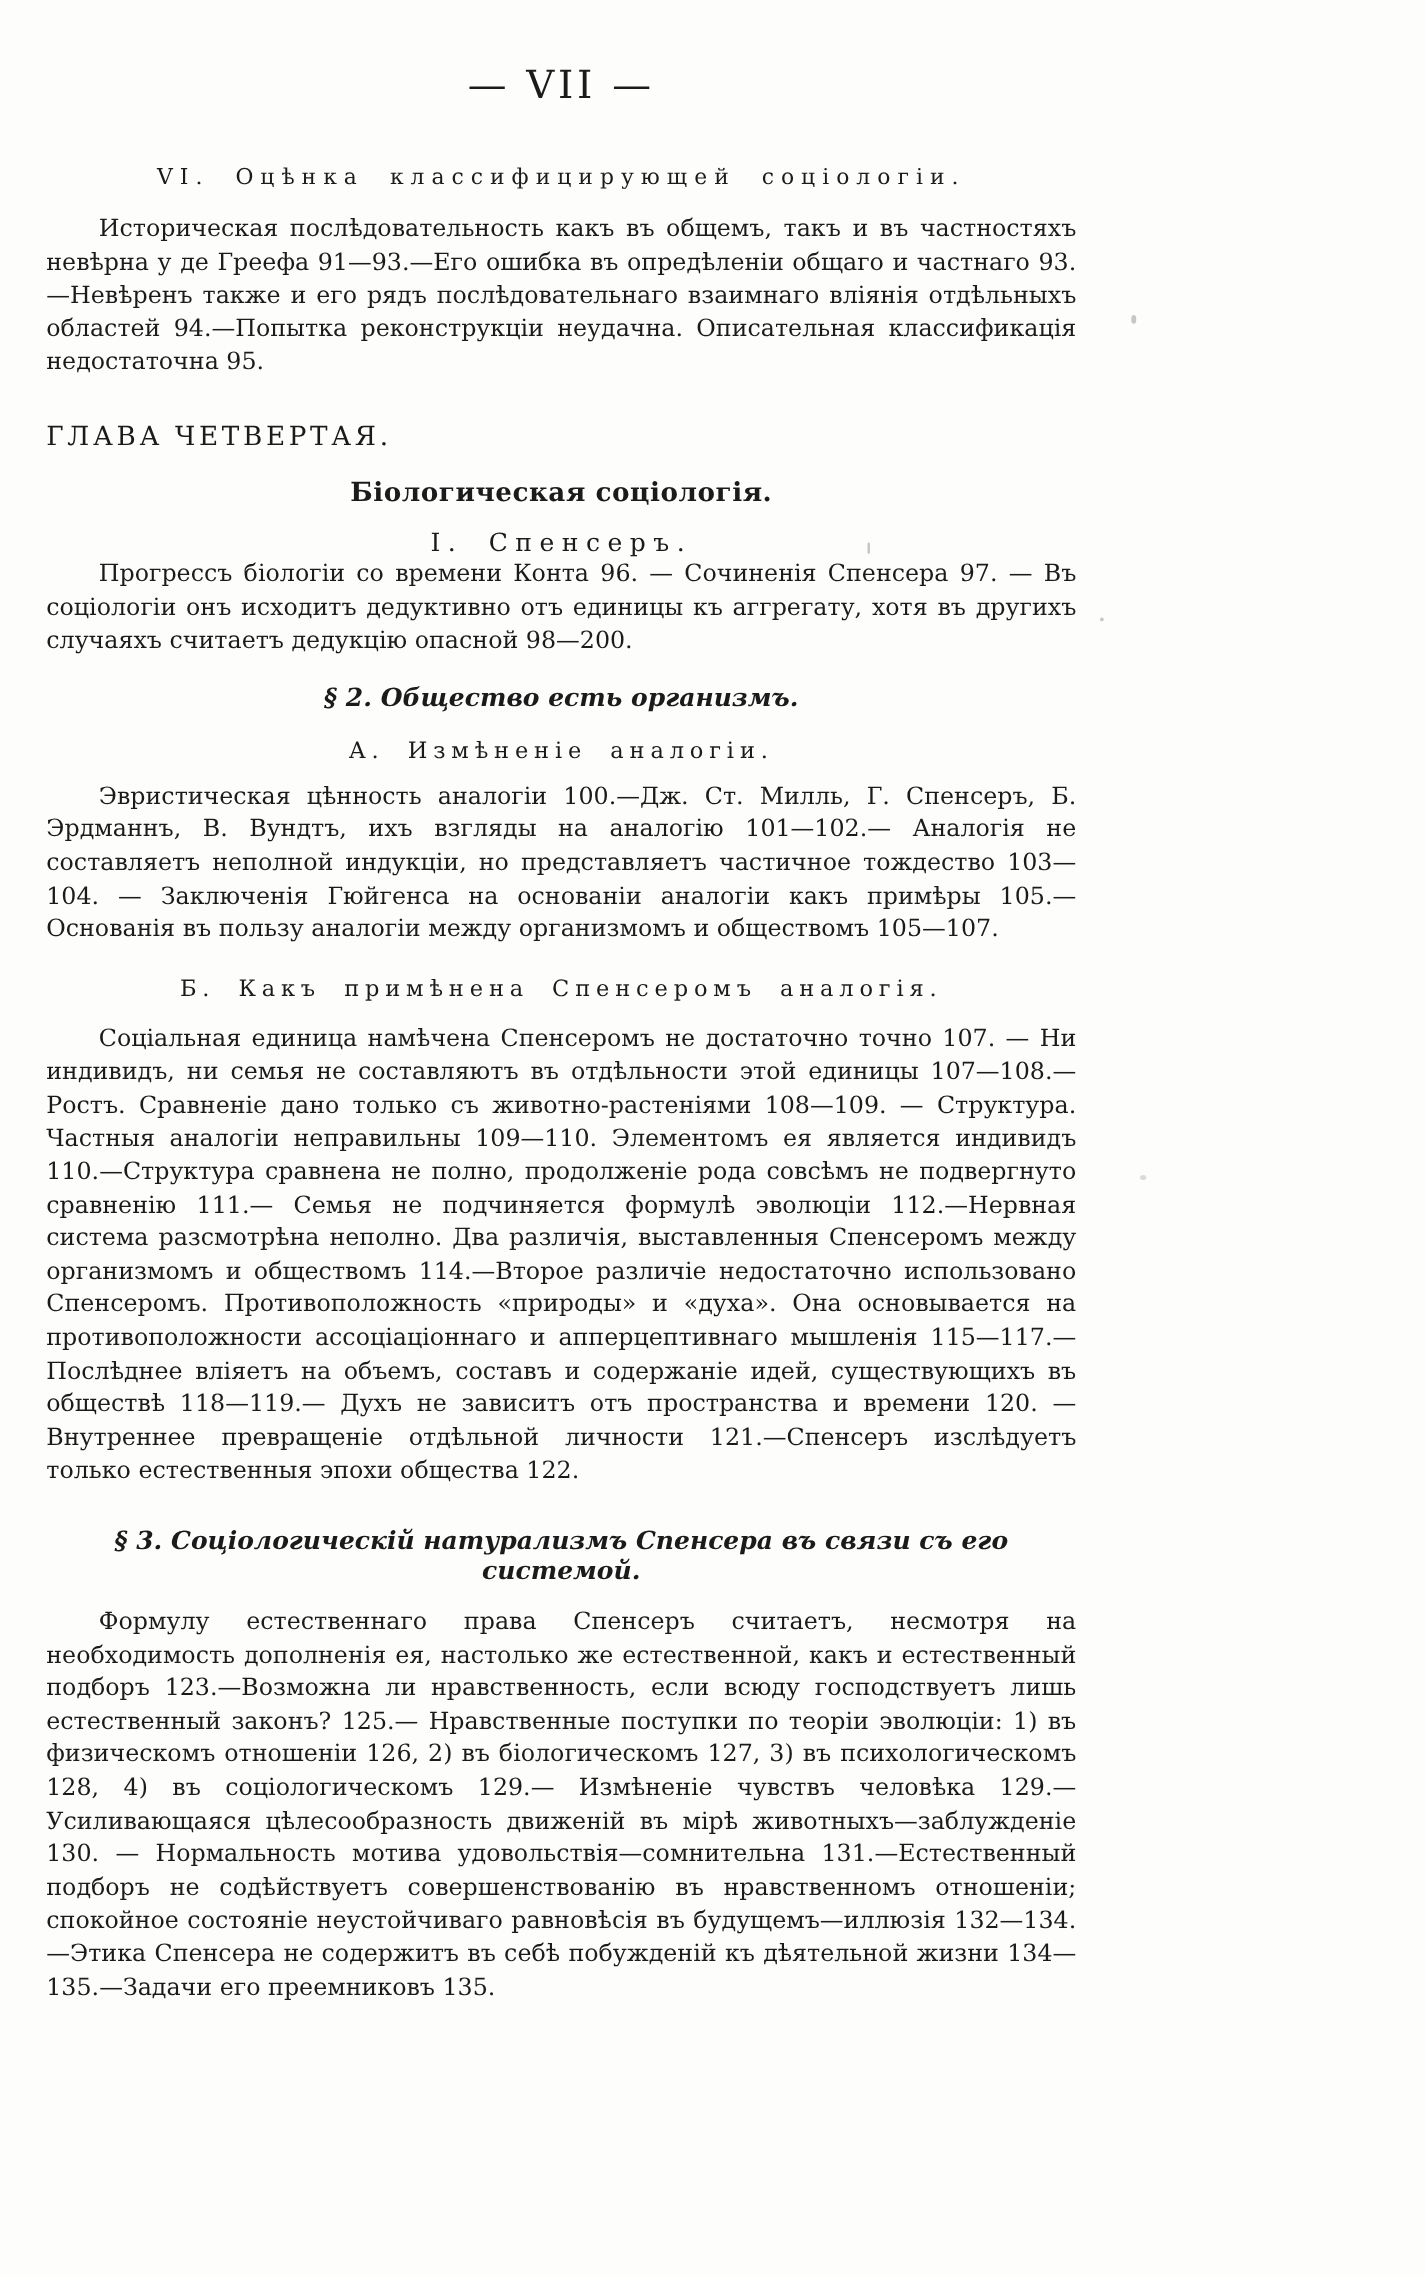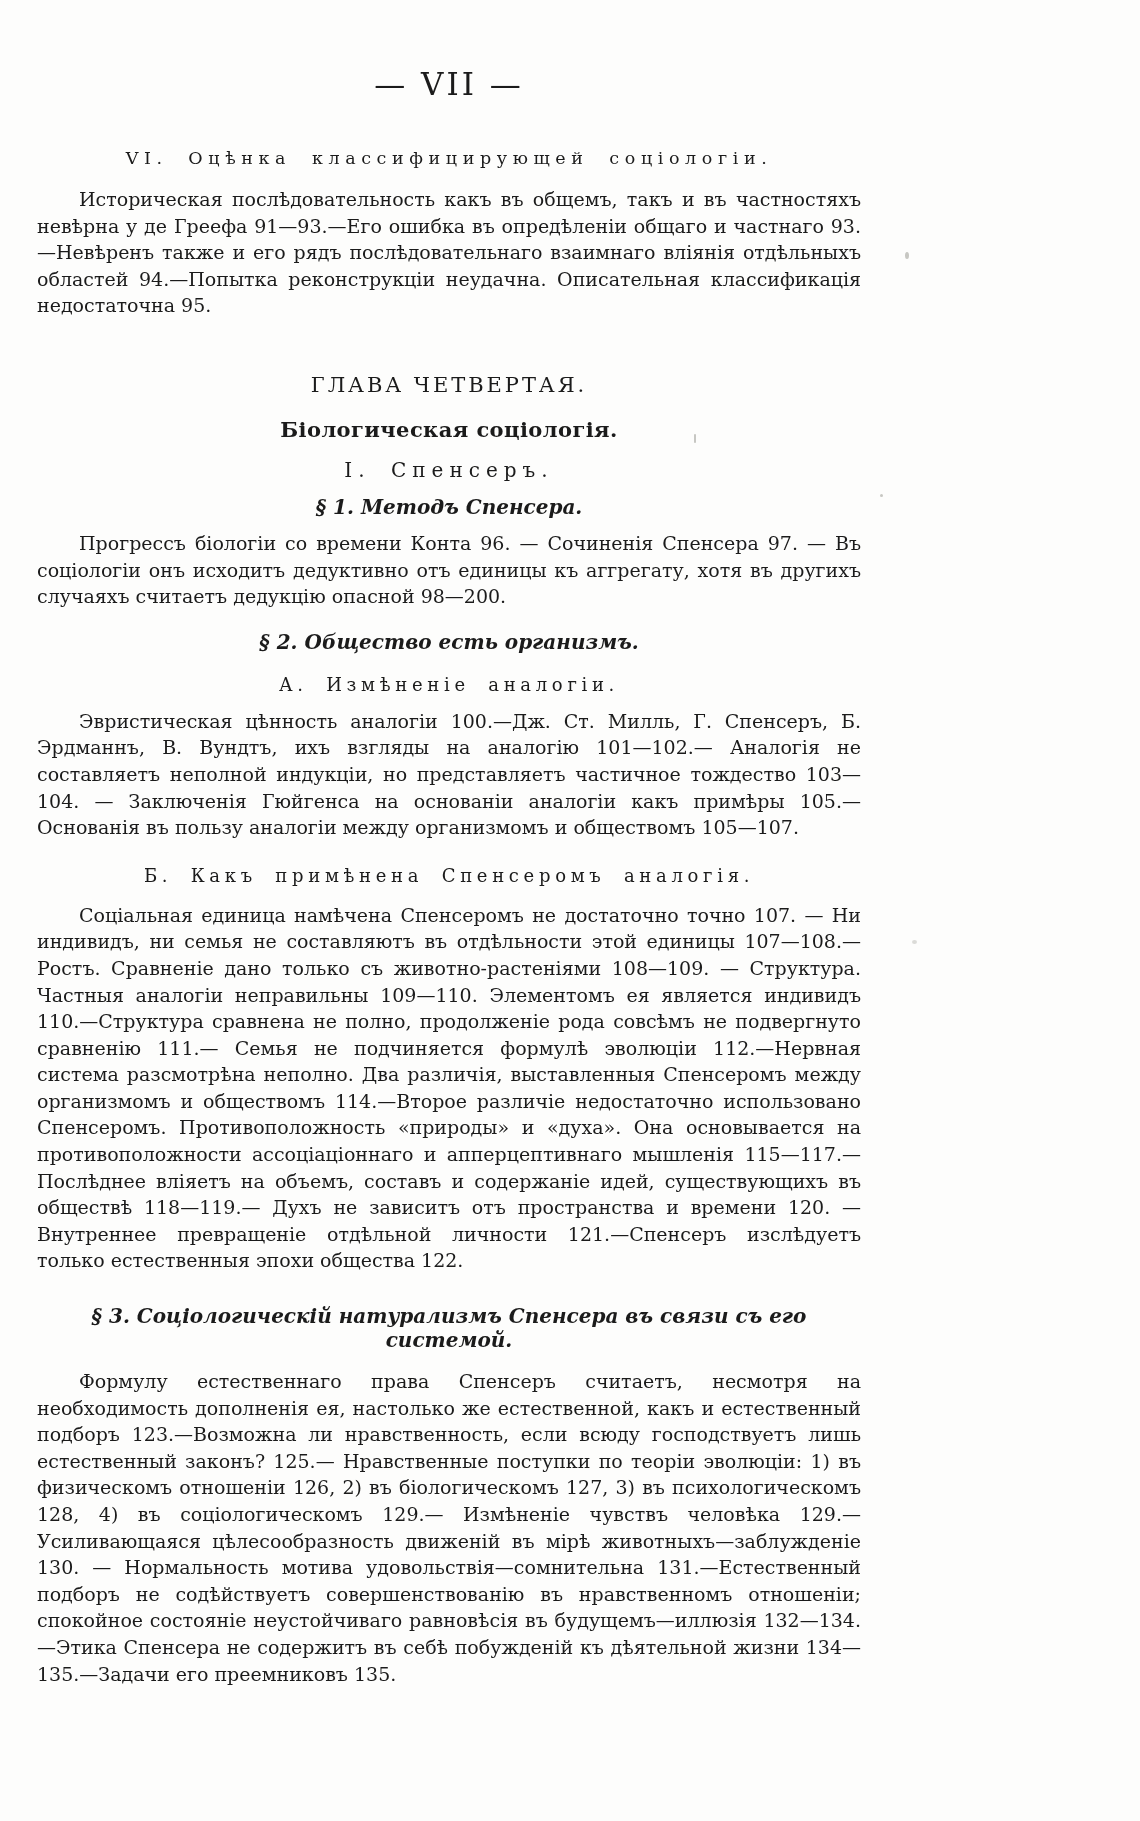--- a/index.html
+++ b/index.html
@@ -9,21 +9,21 @@
     background: #ffffff;
     font-family: "DejaVu Serif", "Liberation Serif", serif;
   }
   .page {
     position: relative;
     width: 1140px;
     height: 1821px;
     background: #fdfdfc;
     color: #1b1b1b;
     overflow: hidden;
-    padding-top: 66px;
+    padding-top: 50px;
   }
   .column {
     width: 824px;
     margin-left: 37px;
   }
   .page-number {
     text-align: center;
     font-size: 31px;
     letter-spacing: 3px;
     margin: 0 0 46px 0;
@@ -37,24 +37,23 @@
     margin: 0 0 18px 0;
   }
   .para {
     font-size: 19px;
     line-height: 1.4;
     text-align: justify;
     text-indent: 42px;
     margin: 0;
   }
   .chapter-title {
-    text-align: center;
     font-size: 21px;
     letter-spacing: 0.14em;
-    margin: 54px 0 0 0;
+    margin: 34px 0 0 0;
   }
   .chapter-subtitle {
     text-align: center;
     font-size: 21px;
     font-weight: bold;
     letter-spacing: 0.02em;
     margin: 20px 0 0 0;
   }
   .part-heading {
     text-align: center;
@@ -103,21 +102,20 @@
     <h2 class="h-spaced">VI. Оцѣнка классифицирующей соціологіи.</h2>
 
     <p class="para">Историческая послѣдовательность какъ въ общемъ, такъ и въ частностяхъ невѣрна у де Греефа 91—93.—Его ошибка въ опредѣленіи общаго и частнаго 93.—Невѣренъ также и его рядъ послѣдовательнаго взаимнаго вліянія отдѣльныхъ областей 94.—Попытка реконструкціи неудачна. Описательная классификація недостаточна 95.</p>
 
     <div class="chapter-title">ГЛАВА ЧЕТВЕРТАЯ.</div>
 
     <div class="chapter-subtitle">Біологическая соціологія.</div>
 
     <div class="part-heading">I. Спенсеръ.</div>
 
-    <div class="sec-heading">§ 1. Методъ Спенсера.</div>
 
     <p class="para">Прогрессъ біологіи со времени Конта 96. — Сочиненія Спенсера 97. — Въ соціологіи онъ исходитъ дедуктивно отъ единицы къ аггрегату, хотя въ другихъ случаяхъ считаетъ дедукцію опасной 98—200.</p>
 
     <div class="sec-heading gap-s">§ 2. Общество есть организмъ.</div>
 
     <div class="sub-heading">А. Измѣненіе аналогіи.</div>
 
     <p class="para">Эвристическая цѣнность аналогіи 100.—Дж. Ст. Милль, Г. Спенсеръ, Б. Эрдманнъ, В. Вундтъ, ихъ взгляды на аналогію 101—102.— Аналогія не составляетъ неполной индукціи, но представляетъ частичное тождество 103—104. — Заключенія Гюйгенса на основаніи аналогіи какъ примѣры 105.—Основанія въ пользу аналогіи между организмомъ и обществомъ 105—107.</p>
 
     <div class="sub-heading b">Б. Какъ примѣнена Спенсеромъ аналогія.</div>

